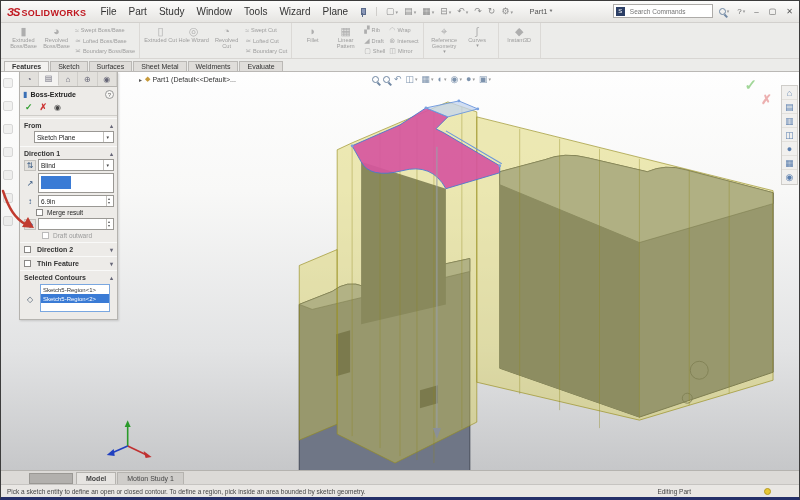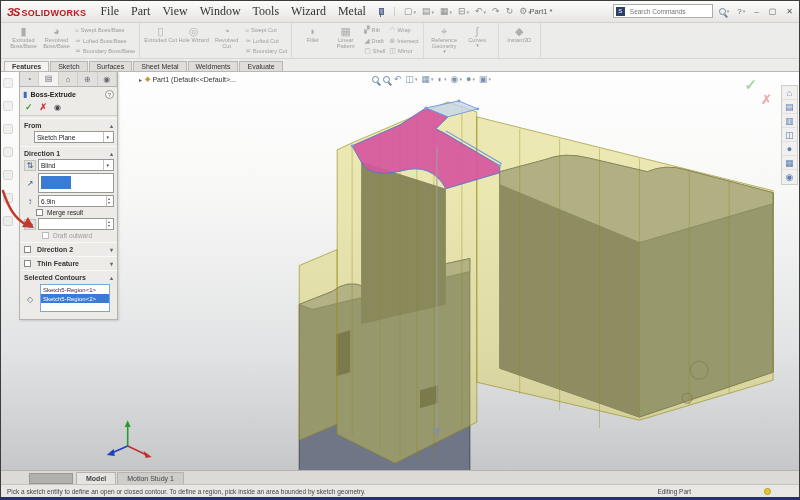--- a/index.html
+++ b/index.html
@@ -8,21 +8,21 @@
   .window{width:800px;height:500px;border:1px solid #3c3c3c;border-bottom:3px solid #253069;
           display:flex;flex-direction:column;background:#ececea;}
 
   
   .titlebar{height:22px;background:linear-gradient(#fcfcfb,#e6e5e2);display:flex;align-items:center;
             border-bottom:1px solid #d2d0cd;position:relative;flex:0 0 auto;}
   .logo{display:flex;align-items:baseline;padding:0 8px 0 6px;}
   .logo .mark{color:#c01820;font-weight:bold;font-style:italic;font-size:11px;letter-spacing:-1px;}
   .logo .name{color:#c01820;font-weight:bold;font-size:9px;letter-spacing:.3px;margin-left:2px;}
   .menubar{display:flex;align-items:center;}
-  .menu-item{font-size:12px;color:#333;padding:2px 6px;cursor:default;font-family:Liberation Serif, serif;}
+  .menu-item{font-size:10px;color:#333;padding:2px 6px;cursor:default;}
   .pin{width:8px;height:8px;position:relative;margin:0 4px;}
   .pin:before{content:"";position:absolute;left:3px;top:0;width:3px;height:5px;background:#8a98b8;border:1px solid #5a6a8a;}
   .pin:after{content:"";position:absolute;left:4px;top:5px;width:1px;height:4px;background:#5a6a8a;}
   .qa{display:flex;align-items:center;margin-left:6px;border-left:1px solid #d0cecb;padding-left:6px;}
   .qa-btn{display:flex;align-items:center;padding:0 3px;color:#8b8b8b;}
   .qa-btn .g{font-size:9px;line-height:9px;}
   .caret{font-size:5px;color:#9a9a9a;margin-left:1px;}
   .wtitle{position:absolute;left:460px;width:160px;text-align:center;font-size:7.5px;color:#555;}
   .tb-right{position:absolute;right:3px;top:3px;display:flex;align-items:center;gap:4px;}
   .searchbox{width:100px;height:14px;background:#fff;border:1px solid #adaba8;display:flex;align-items:center;padding:0 2px;}
@@ -124,25 +124,25 @@
 <div class="window">
 
   <div class="titlebar">
     <div class="logo">
       <span class="mark">ЗS</span>
       <span class="name">SOLIDWORKS</span>
     </div>
     <div class="menubar" id="menubar">
         <div class="menu-item">File</div>
         <div class="menu-item">Part</div>
-        <div class="menu-item">View</div>
+        <div class="menu-item">Study</div>
         <div class="menu-item">Window</div>
         <div class="menu-item">Tools</div>
         <div class="menu-item">Wizard</div>
-        <div class="menu-item">Metal</div>
+        <div class="menu-item">Plane</div>
       </div>
     <div class="pin"></div>
     <div class="qa" id="qa">
         <div class="qa-btn">
           <span class="g">▢</span>
           <span class="caret">▾</span>
         </div>
         <div class="qa-btn">
           <span class="g">▤</span>
           <span class="caret">▾</span>

